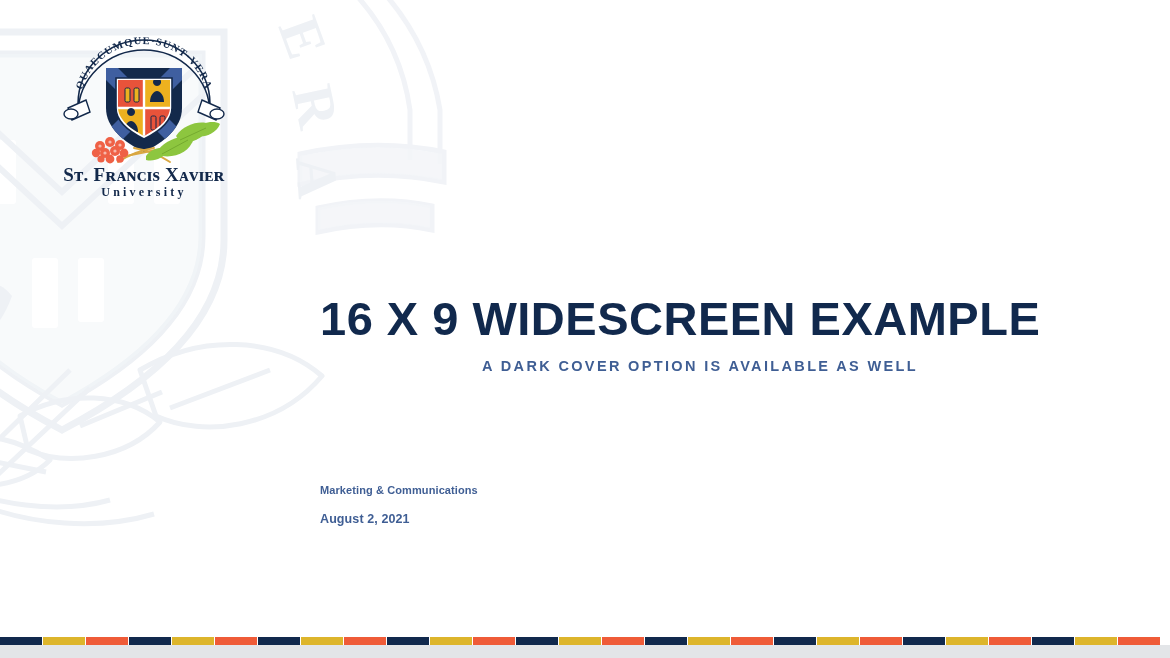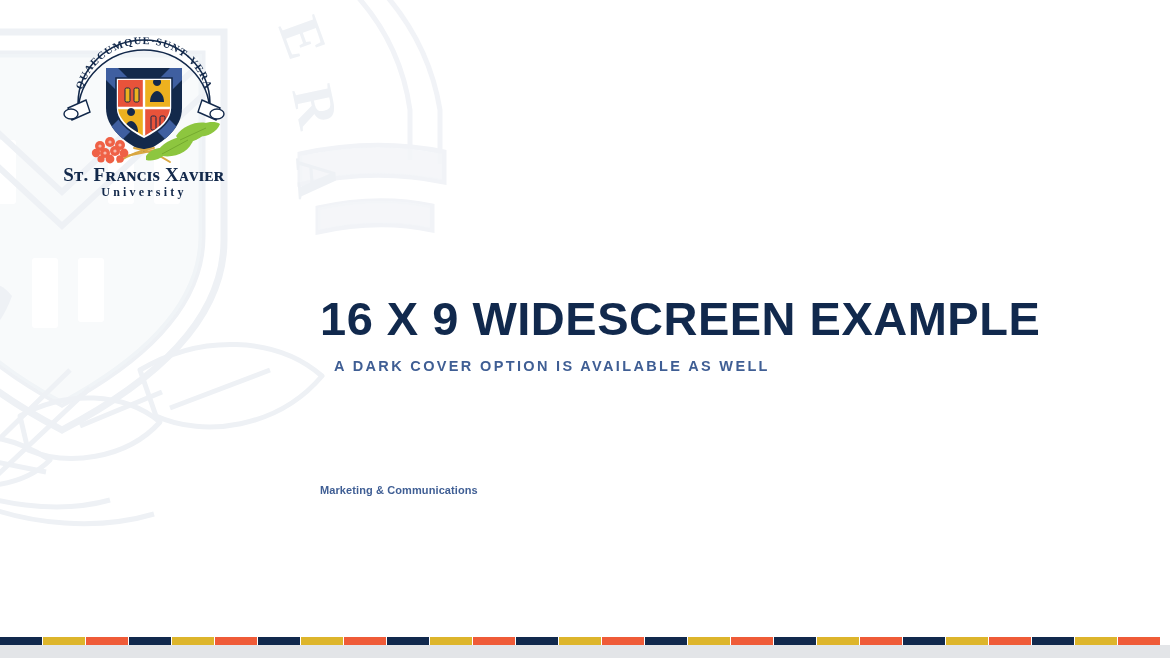--- a/index.html
+++ b/index.html
@@ -78,27 +78,28 @@
     margin: 0;
     font-family: "Liberation Sans", sans-serif;
     font-size: 47px;
     font-weight: 700;
     line-height: 1.04;
     letter-spacing: 0.5px;
     color: #11294d;
     white-space: nowrap;
   }
   #slide-subtitle {
-    margin: 14px 0 0 14px;
+    margin: 14px 0 0 0;
     font-family: "Liberation Sans", sans-serif;
     font-size: 14.5px;
     font-weight: 700;
     letter-spacing: 2.35px;
     color: #3f5e94;
     white-space: nowrap;
+    text-align: center;
   }
   #presenter-block {
     position: absolute;
     left: 320px;
     top: 484px;
     width: 560px;
   }
   #presenter-name {
     margin: 0;
     font-family: "Liberation Sans", sans-serif;
@@ -315,20 +316,21 @@
     </svg>
   </div>
 
   <div id="text-block">
     <h1 id="slide-title">16 X 9 WIDESCREEN EXAMPLE</h1>
     <p id="slide-subtitle">A DARK COVER OPTION IS AVAILABLE AS WELL</p>
   </div>
 
   <div id="presenter-block">
     <p id="presenter-name">Marketing &amp; Communications</p>
+    <p id="presenter-date">August 2, 2021</p>
   </div>
 
   <div id="footer-band"></div>
   <div id="footer-stripe">
       <div class="stripe-seg" style="background: rgb(17, 41, 77); width: 42px; margin-right: 1px;"></div>
       <div class="stripe-seg" style="background: rgb(221, 181, 43); width: 42px; margin-right: 1px;"></div>
       <div class="stripe-seg" style="background: rgb(239, 91, 56); width: 42px; margin-right: 1px;"></div>
       <div class="stripe-seg" style="background: rgb(17, 41, 77); width: 42px; margin-right: 1px;"></div>
       <div class="stripe-seg" style="background: rgb(221, 181, 43); width: 42px; margin-right: 1px;"></div>
       <div class="stripe-seg" style="background: rgb(239, 91, 56); width: 42px; margin-right: 1px;"></div>

